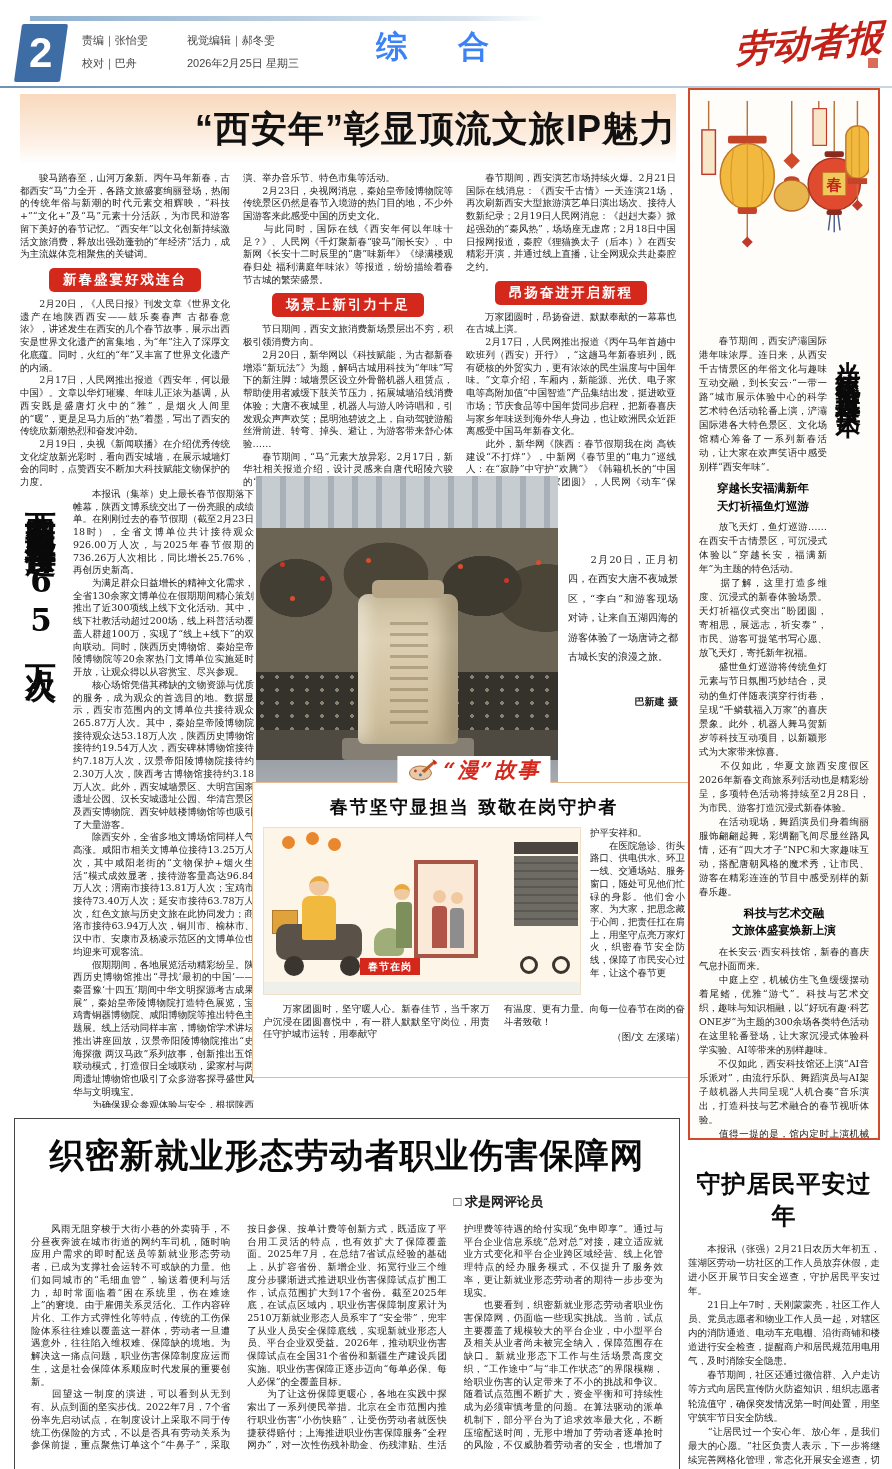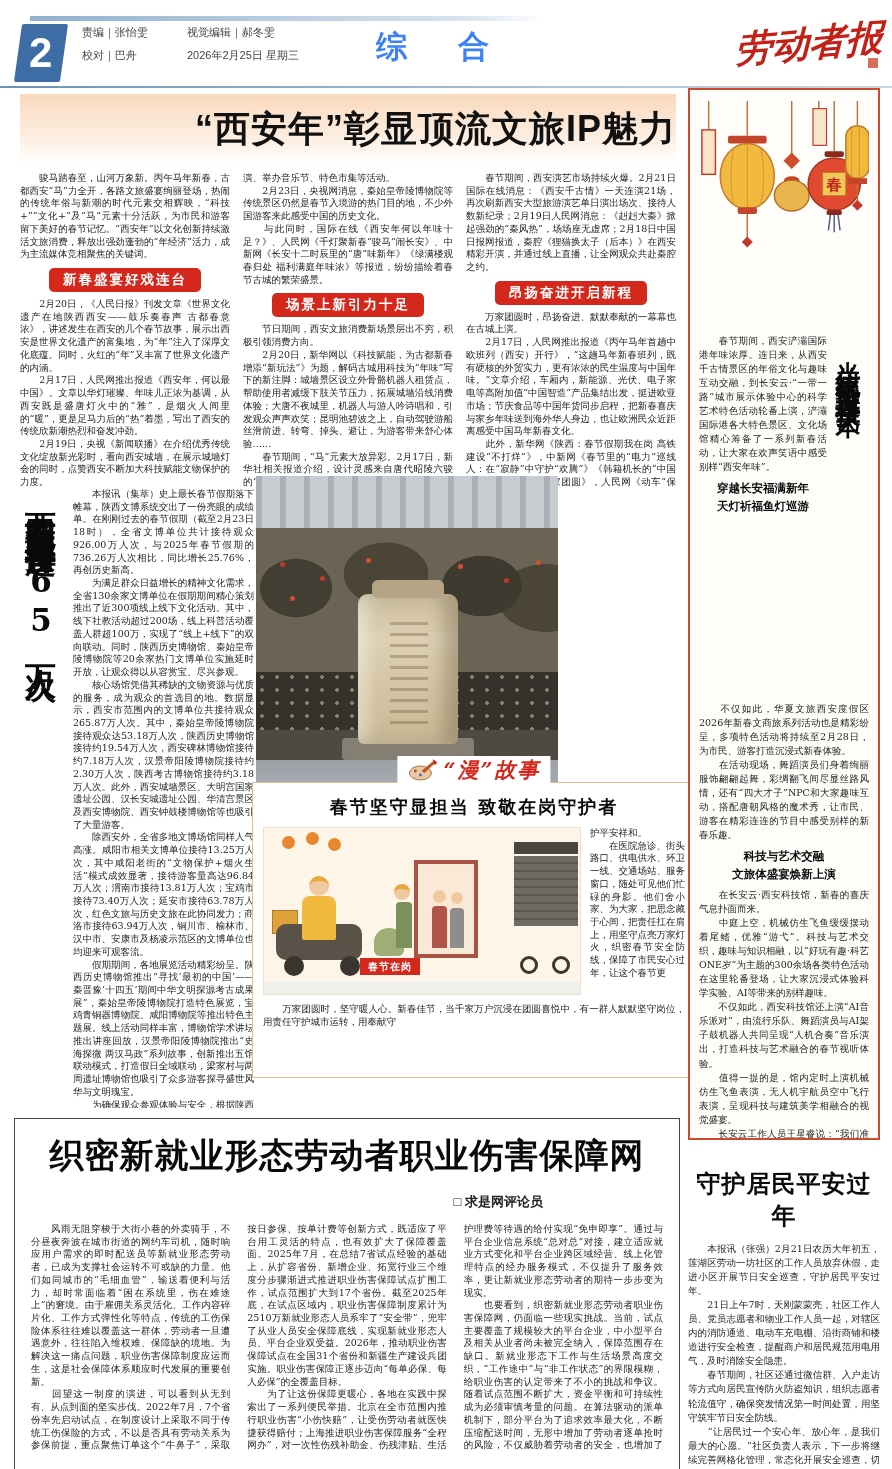--- a/index.html
+++ b/index.html
@@ -6,21 +6,21 @@
   body { background:#e8e8e8; font-family:"Liberation Sans", sans-serif; }
   .page { position:relative; width:892px; height:1469px; background:#fff; margin:0 auto; overflow:hidden; }
 
   
   .hdr-band { position:absolute; left:30px; top:16px; width:515px; height:5px;
     background:linear-gradient(to right,#8fb0cf,#d9e4ee 85%,#fff); }
   .hdr-numbox { position:absolute; left:18px; top:24px; width:46px; height:58px;
     background:#3e6da6; transform:skewX(-8deg); border-radius:2px;
     display:flex; align-items:center; justify-content:center; }
   .hdr-numbox span { color:#fff; font-size:42px; font-weight:bold; transform:skewX(8deg); }
-  .hdr-info { position:absolute; left:82px; top:25px; font-size:11px; color:#444;
+  .hdr-info { position:absolute; left:82px; top:33px; font-size:11px; color:#444;
     display:grid; grid-template-columns:105px auto; grid-row-gap:8px; }
   .hdr-info .cell { white-space:nowrap; }
   .hdr-section { position:absolute; left:376px; top:26px; width:160px; 
     font-family:"DejaVu Serif", serif; font-weight:bold; font-size:31px; color:#3b82f6; letter-spacing:10px; }
   .masthead { position:absolute; right:8px; top:6px; width:150px; height:74px;
     color:#c32017; font-family:"DejaVu Serif", serif; font-style:italic; font-weight:bold;
     font-size:37px; transform:rotate(-5deg) skewX(-6deg); text-align:center; line-height:74px; }
   .masthead-seal { position:absolute; right:14px; top:58px; width:10px; height:10px; background:#d0482f; opacity:.8; }
   .hdr-rule { position:absolute; left:0; top:86px; width:892px; height:2px;
     background:linear-gradient(to right,#6f93b5,#a9c0d6 60%,#c7d7e4); }
@@ -201,20 +201,24 @@
   <figure class="photo">
     <div class="p-sky"></div>
     <div class="p-trees"></div>
     <div class="p-dots"></div>
     <div class="p-crowd"></div>
     <div class="p-wall"></div>
     <div class="p-ground"></div>
     <div class="p-base"></div>
     <div class="p-sculpt"></div>
   </figure>
+  <div class="caption">
+    <div>　　2月20日，正月初四，在西安大唐不夜城景区，“李白”和游客现场对诗，让来自五湖四海的游客体验了一场唐诗之都古城长安的浪漫之旅。</div>
+    <div class="caption-credit">巴新建 摄</div>
+  </div>
 
   <section class="cartoon-box">
     <div class="cartoon-tag">
       <svg width="30" height="22" viewBox="0 0 30 22">
         <ellipse cx="13" cy="14" rx="11" ry="7" fill="#e9c9a5" stroke="#a87141" stroke-width="1"></ellipse>
         <circle cx="8" cy="12" r="1.4" fill="#c0392b"></circle>
           <circle cx="13" cy="16" r="1.4" fill="#3a6ea5"></circle>
         <circle cx="17" cy="12" r="1.4" fill="#5a8a3c"></circle>
         <path d="M14 12 L27 1 L29 3 L17 14 Z" fill="#b85c2e"></path>
         <path d="M25 0 L30 4 L27 6 Z" fill="#d5281c"></path>
@@ -246,20 +250,24 @@
         <div class="c-bike-wheel" style="left:256px;top:128px"></div>
         <div class="c-bike-wheel" style="left:288px;top:128px"></div>
         <div class="c-banner">春节在岗</div>
         <div class="c-snow"></div>
       </div>
       <div class="cartoon-side bodytext">护平安祥和。
 　　在医院急诊、街头路口、供电供水、环卫一线、交通场站、服务窗口，随处可见他们忙碌的身影。他们舍小家、为大家，把思念藏于心间，把责任扛在肩上，用坚守点亮万家灯火，织密春节安全防线，保障了市民安心过年，让这个春节更</div>
     </div>
     <div class="cartoon-bottom">
       <div class="cartoon-bl bodytext">　　万家团圆时，坚守暖人心。新春佳节，当千家万户沉浸在团圆喜悦中，有一群人默默坚守岗位，用责任守护城市运转，用奉献守</div>
+      <div class="cartoon-brwrap">
+        <div class="bodytext">有温度、更有力量。向每一位春节在岗的奋斗者致敬！</div>
+        <div class="cartoon-credit">（图/文 左溪瑞）</div>
+      </div>
     </div>
   </section>
 
   <section class="bottom-art">
     <h1 class="bottom-headline">织密新就业形态劳动者职业伤害保障网</h1>
     <div class="bottom-byline">□ 求是网评论员</div>
     <div class="bottom-body bodytext">　　风雨无阻穿梭于大街小巷的外卖骑手，不分昼夜奔波在城市街道的网约车司机，随时响应用户需求的即时配送员等新就业形态劳动者，已成为支撑社会运转不可或缺的力量。他们如同城市的“毛细血管”，输送着便利与活力，却时常面临着“困在系统里，伤在难途上”的窘境。由于雇佣关系灵活化、工作内容碎片化、工作方式弹性化等特点，传统的工伤保险体系往往难以覆盖这一群体，劳动者一旦遭遇意外，往往陷入维权难、保障缺的境地。为解决这一痛点问题，职业伤害保障制度应运而生，这是社会保障体系顺应时代发展的重要创新。
 　　回望这一制度的演进，可以看到从无到有、从点到面的坚实步伐。2022年7月，7个省份率先启动试点，在制度设计上采取不同于传统工伤保险的方式，不以是否具有劳动关系为参保前提，重点聚焦订单这个“牛鼻子”，采取按日参保、按单计费等创新方式，既适应了平台用工灵活的特点，也有效扩大了保障覆盖面。2025年7月，在总结7省试点经验的基础上，从扩容省份、新增企业、拓宽行业三个维度分步骤渐进式推进职业伤害保障试点扩围工作，试点范围扩大到17个省份。截至2025年底，在试点区域内，职业伤害保障制度累计为2510万新就业形态人员系牢了“安全带”，兜牢了从业人员安全保障底线，实现新就业形态人员、平台企业双受益。2026年，推动职业伤害保障试点在全国31个省份和新疆生产建设兵团实施。职业伤害保障正逐步迈向“每单必保、每人必保”的全覆盖目标。
 　　为了让这份保障更暖心，各地在实践中探索出了一系列便民举措。北京在全市范围内推行职业伤害“小伤快赔”，让受伤劳动者就医快捷获得赔付；上海推进职业伤害保障服务“全程网办”，对一次性伤残补助金、伤残津贴、生活护理费等待遇的给付实现“免申即享”。通过与平台企业信息系统“总对总”对接，建立适应就业方式变化和平台企业跨区域经营、线上化管理特点的经办服务模式，不仅提升了服务效率，更让新就业形态劳动者的期待一步步变为现实。
 　　也要看到，织密新就业形态劳动者职业伤害保障网，仍面临一些现实挑战。当前，试点主要覆盖了规模较大的平台企业，中小型平台及相关从业者尚未被完全纳入，保障范围存在缺口。新就业形态下工作与生活场景高度交织，“工作途中”与“非工作状态”的界限模糊，给职业伤害的认定带来了不小的挑战和争议。随着试点范围不断扩大，资金平衡和可持续性成为必须审慎考量的问题。在算法驱动的派单机制下，部分平台为了追求效率最大化，不断压缩配送时间，无形中增加了劳动者逐单抢时的风险，不仅威胁着劳动者的安全，也增加了职业伤害发生的概率。
@@ -300,20 +308,23 @@
       <line x1="164" y1="86" x2="164" y2="104" stroke="#b8743a" stroke-width="1.5"></line>
       <rect x="160" y="104" width="8" height="8" transform="rotate(45 164 108)" fill="#c0392b"></rect>
     </svg>
     <div class="rt-row">
       <div class="rt-narrow">
         <div class="rt-body">　　春节期间，西安浐灞国际港年味浓厚。连日来，从西安千古情景区的年俗文化与趣味互动交融，到长安云·“一带一路”城市展示体验中心的科学艺术特色活动轮番上演，浐灞国际港各大特色景区、文化场馆精心筹备了一系列新春活动，让大家在欢声笑语中感受别样“西安年味”。</div>
         <div class="rt-sub">
           <div>穿越长安福满新年</div>
           <div>天灯祈福鱼灯巡游</div>
         </div>
+        <div class="rt-body">　　放飞天灯，鱼灯巡游……在西安千古情景区，可沉浸式体验以“穿越长安，福满新年”为主题的特色活动。
+　　据了解，这里打造多维度、沉浸式的新春体验场景。天灯祈福仪式突出“盼团圆，寄相思，展远志，祈安泰”，市民、游客可提笔书写心愿、放飞天灯，寄托新年祝福。
+　　盛世鱼灯巡游将传统鱼灯元素与节日氛围巧妙结合，灵动的鱼灯伴随表演穿行街巷，呈现“千鳞载福入万家”的喜庆景象。此外，机器人舞马贺新岁等科技互动项目，以新颖形式为大家带来惊喜。</div>
       </div>
       <div class="rt-vtitle">
         <div class="vtitle">当传统年俗邂逅科技艺术</div>
       </div>
     </div>
     <div class="rt-body">　　不仅如此，华夏文旅西安度假区2026年新春文商旅系列活动也是精彩纷呈，多项特色活动将持续至2月28日，为市民、游客打造沉浸式新春体验。
 　　在活动现场，舞蹈演员们身着绚丽服饰翩翩起舞，彩绸翻飞间尽显丝路风情，还有“四大才子”NPC和大家趣味互动，搭配唐朝风格的魔术秀，让市民、游客在精彩连连的节目中感受别样的新春乐趣。</div>
     <div class="rt-sub">
       <div>科技与艺术交融</div>
       <div>文旅体盛宴焕新上演</div>

